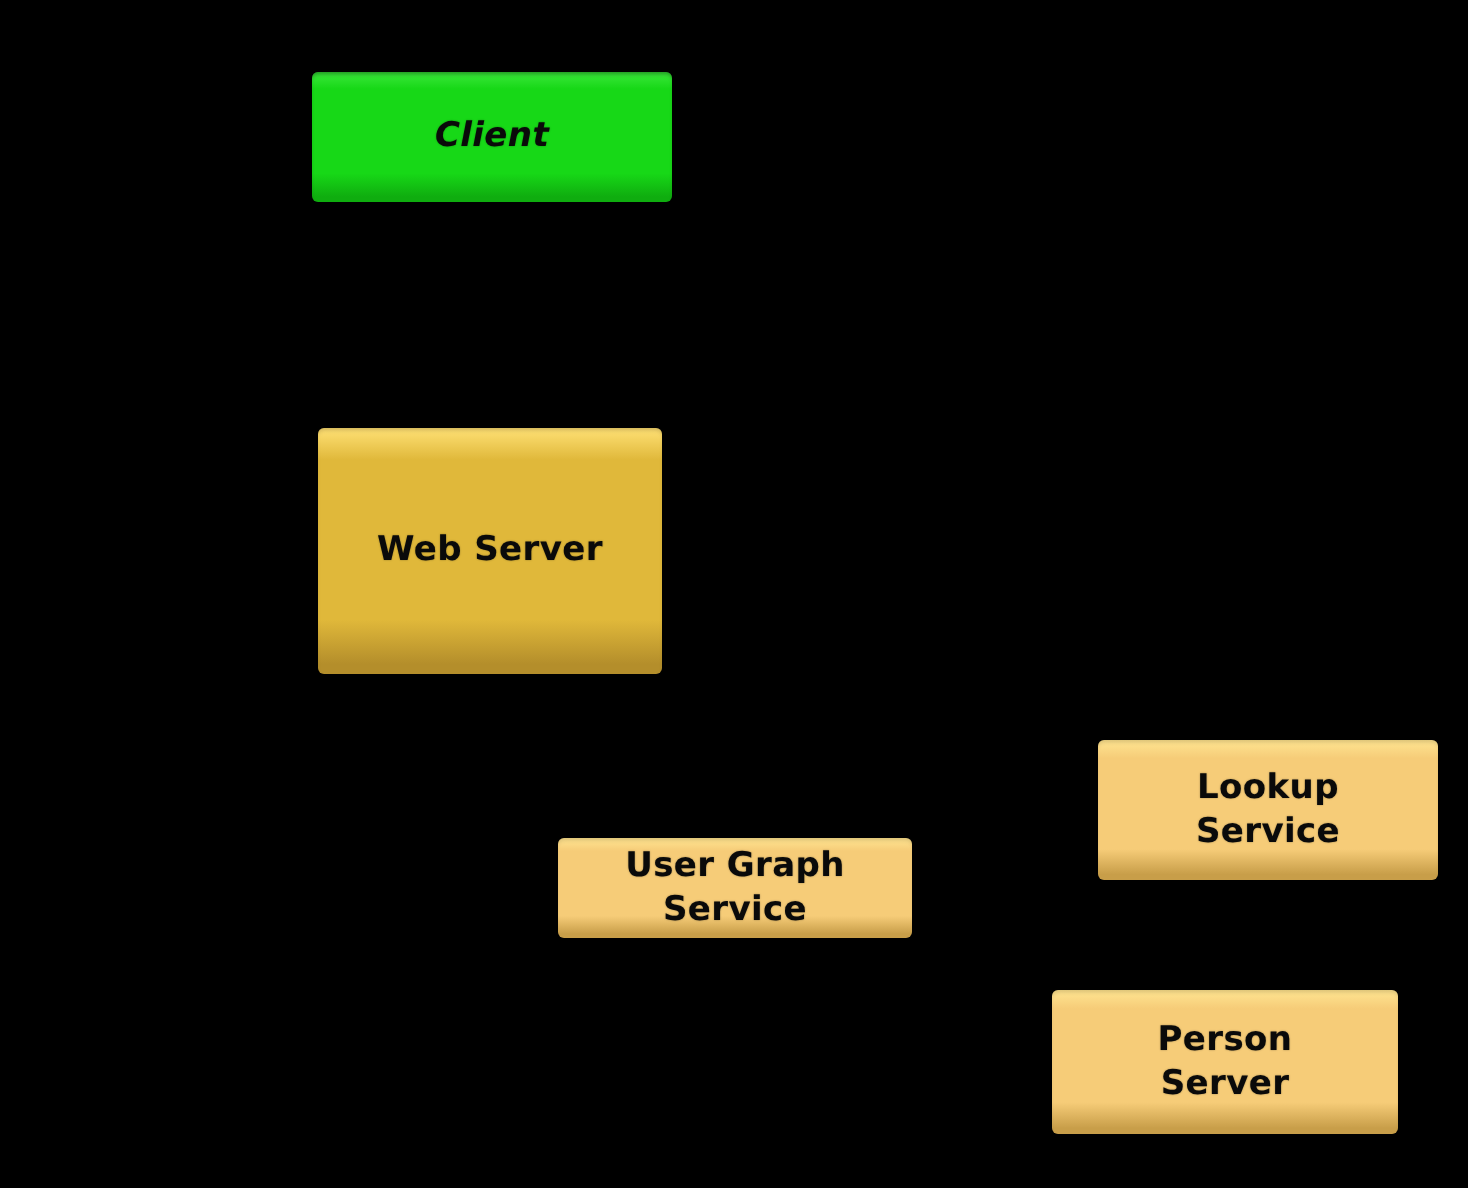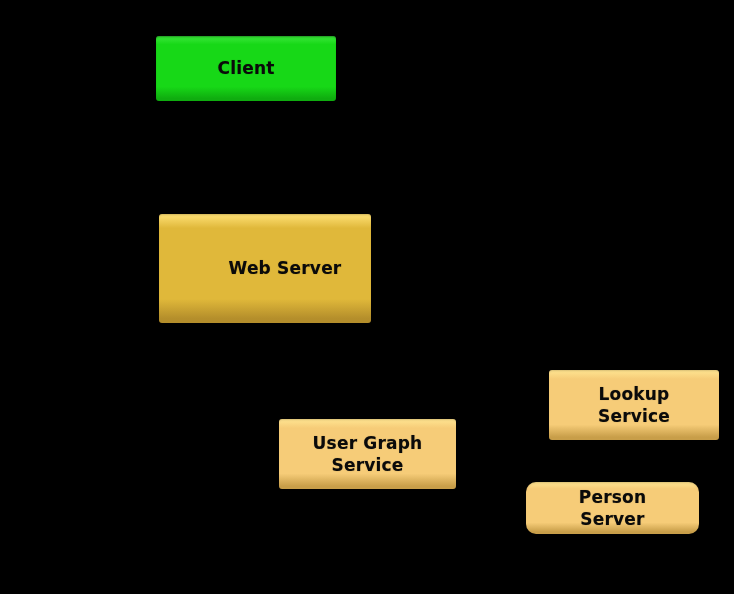--- a/index.html
+++ b/index.html
@@ -33,30 +33,30 @@
     letter-spacing: 0.2px;
     text-shadow: 0 0 1px rgba(0,0,0,0.35);
   }
 </style>
 </head>
 <body>
 
 <div id="canvas">
 
 <div class="node" style="left: 156px; top: 36px; width: 180px; height: 65px; background: linear-gradient(rgb(60, 232, 60) 0%, rgb(23, 216, 23) 13%, rgb(23, 216, 23) 78%, rgb(15, 173, 15) 96%, rgb(15, 173, 15) 100%); box-shadow: rgba(0, 40, 0, 0.45) 0px 2px 2px -1px inset, rgba(0, 0, 0, 0.6) 0px 6px 9px, rgba(0, 0, 0, 0.8) 0px 1px 2px;">
-      <span class="node-label" style="color: rgb(10, 10, 10);">Client</span>
+      <span class="node-label" style="color: rgb(10, 10, 10); font-style: italic;">Client</span>
     </div>
-    <div class="node" style="left: 159px; top: 214px; width: 172px; height: 109px; background: linear-gradient(rgb(255, 225, 118) 0%, rgb(224, 184, 58) 13%, rgb(224, 184, 58) 78%, rgb(180, 142, 43) 96%, rgb(180, 142, 43) 100%); box-shadow: rgba(60, 40, 0, 0.25) 0px 2px 2px -1px inset, rgba(0, 0, 0, 0.6) 0px 6px 9px, rgba(0, 0, 0, 0.8) 0px 1px 2px; padding-left: 40px;">
+    <div class="node" style="left: 159px; top: 214px; width: 172px; height: 123px; background: linear-gradient(rgb(255, 225, 118) 0%, rgb(224, 184, 58) 13%, rgb(224, 184, 58) 78%, rgb(180, 142, 43) 96%, rgb(180, 142, 43) 100%); box-shadow: rgba(60, 40, 0, 0.25) 0px 2px 2px -1px inset, rgba(0, 0, 0, 0.6) 0px 6px 9px, rgba(0, 0, 0, 0.8) 0px 1px 2px;">
       <span class="node-label" style="color: rgb(10, 10, 10);">Web Server</span>
     </div>
-    <div class="node" style="left: 279px; top: 419px; width: 177px; height: 70px; background: linear-gradient(rgb(255, 229, 146) 0%, rgb(246, 204, 120) 13%, rgb(246, 204, 120) 78%, rgb(200, 158, 73) 96%, rgb(200, 158, 73) 100%); box-shadow: rgba(60, 40, 0, 0.2) 0px 2px 2px -1px inset, rgba(0, 0, 0, 0.6) 0px 6px 9px, rgba(0, 0, 0, 0.8) 0px 1px 2px;">
+    <div class="node" style="left: 279px; top: 419px; width: 177px; height: 50px; background: linear-gradient(rgb(255, 229, 146) 0%, rgb(246, 204, 120) 13%, rgb(246, 204, 120) 78%, rgb(200, 158, 73) 96%, rgb(200, 158, 73) 100%); box-shadow: rgba(60, 40, 0, 0.2) 0px 2px 2px -1px inset, rgba(0, 0, 0, 0.6) 0px 6px 9px, rgba(0, 0, 0, 0.8) 0px 1px 2px;">
       <span class="node-label" style="color: rgb(10, 10, 10);">User Graph
 Service</span>
     </div>
     <div class="node" style="left: 549px; top: 370px; width: 170px; height: 70px; background: linear-gradient(rgb(255, 229, 146) 0%, rgb(246, 204, 120) 13%, rgb(246, 204, 120) 78%, rgb(200, 158, 73) 96%, rgb(200, 158, 73) 100%); box-shadow: rgba(60, 40, 0, 0.2) 0px 2px 2px -1px inset, rgba(0, 0, 0, 0.6) 0px 6px 9px, rgba(0, 0, 0, 0.8) 0px 1px 2px;">
       <span class="node-label" style="color: rgb(10, 10, 10);">Lookup
 Service</span>
     </div>
-    <div class="node" style="left: 526px; top: 482px; width: 173px; height: 52px; background: linear-gradient(rgb(255, 229, 146) 0%, rgb(246, 204, 120) 13%, rgb(246, 204, 120) 78%, rgb(200, 158, 73) 96%, rgb(200, 158, 73) 100%); box-shadow: rgba(60, 40, 0, 0.2) 0px 2px 2px -1px inset, rgba(0, 0, 0, 0.6) 0px 6px 9px, rgba(0, 0, 0, 0.8) 0px 1px 2px; border-radius: 10px;">
+    <div class="node" style="left: 526px; top: 495px; width: 173px; height: 72px; background: linear-gradient(rgb(255, 229, 146) 0%, rgb(246, 204, 120) 13%, rgb(246, 204, 120) 78%, rgb(200, 158, 73) 96%, rgb(200, 158, 73) 100%); box-shadow: rgba(60, 40, 0, 0.2) 0px 2px 2px -1px inset, rgba(0, 0, 0, 0.6) 0px 6px 9px, rgba(0, 0, 0, 0.8) 0px 1px 2px;">
       <span class="node-label" style="color: rgb(10, 10, 10);">Person
 Server</span>
     </div>
   </div>
 
 </body></html>

